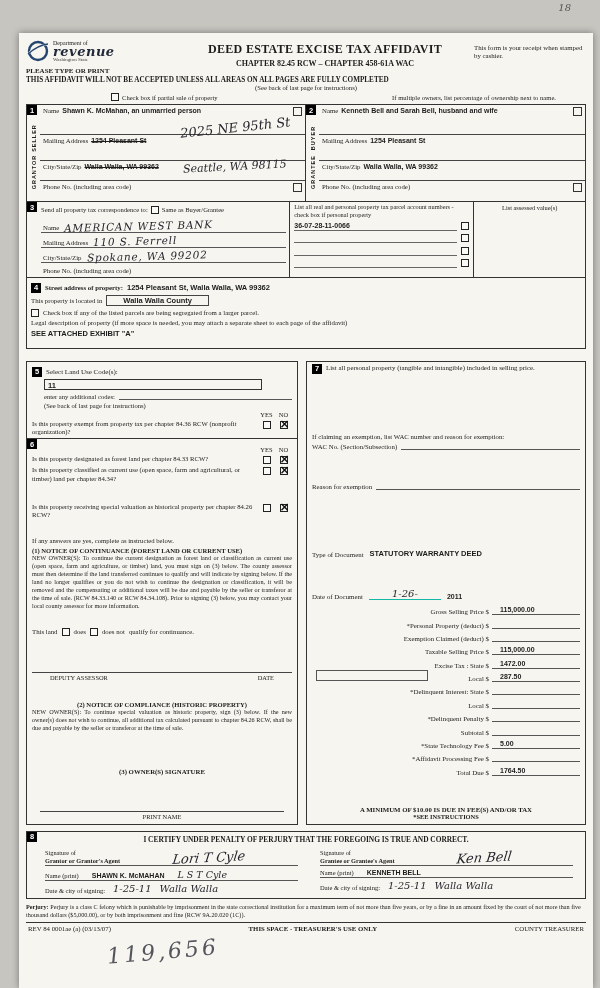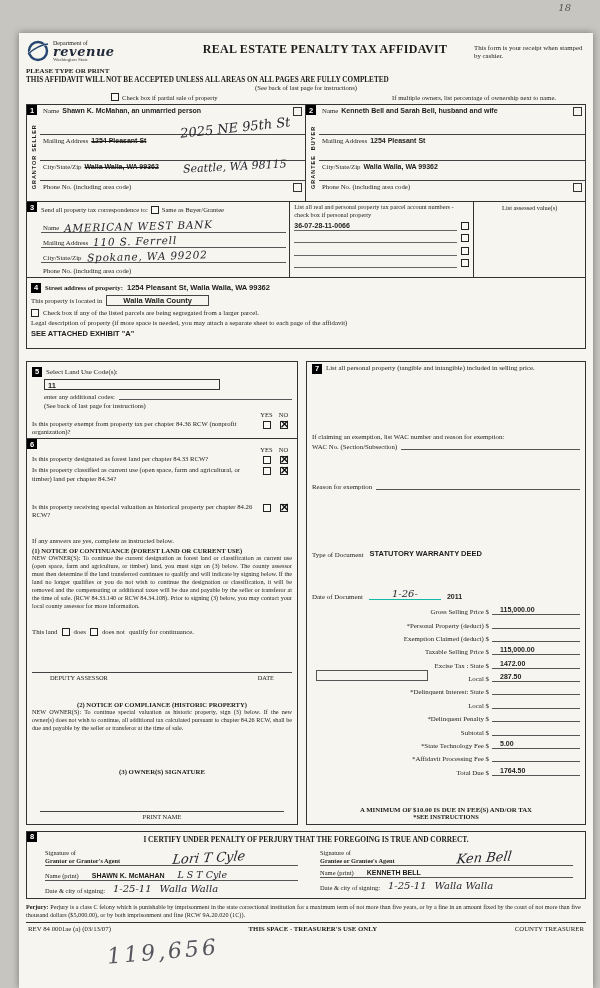--- a/index.html
+++ b/index.html
@@ -76,21 +76,21 @@
   .s4 > div { margin-top:2.5px; display:flex; align-items:center; gap:4px; font-size:6.8px; }
   .located { display:inline-block; border:1px solid #444; padding:0 16px; font-size:7.5px; }
 
   
   .middle { display:flex; height:464px; margin-top:12px; }
   .mid-left { width:272px; display:flex; flex-direction:column; }
   .mid-right { flex:1; margin-left:8px; }
   .s5 { border:1px solid #333; padding:3px 5px 2px; }
   .s5 > div { margin-top:2px; }
   .s5r1 { display:flex; gap:4px; align-items:center; font-size:7px; }
-  .codebox { margin-left:12px; width:176px; height:11px; border:1px solid #333; padding:0 3px; font-size:7.5px; line-height:11px; }
+  .codebox { margin-left:12px; width:218px; height:11px; border:1px solid #333; padding:0 3px; font-size:7.5px; line-height:11px; }
   .indent { margin-left:12px; font-size:6.6px; display:flex; gap:4px; align-items:flex-end; }
   .yn { display:flex; justify-content:flex-end; font-size:6.5px; margin-top:5px; }
   .yn span { width:17px; text-align:center; }
   .qrow { display:flex; align-items:flex-start; margin-top:2px; font-size:6.7px; line-height:1.25; }
   .qrow .qt { flex:1; padding-right:4px; }
   .qcbc { width:17px; display:flex; justify-content:center; padding-top:1px; }
 
   .s6 { border:1px solid #333; border-top:none; flex:1; padding:2px 5px 4px; display:flex; flex-direction:column; position:relative; }
   .para { font-size:6.2px; line-height:1.28; text-align:justify; }
   .ntitle { font-weight:bold; font-size:6.6px; margin-top:3px; }
@@ -151,21 +151,22 @@
         </svg>
         <div class="logo-text">
           <div class="logo-dept">Department of</div>
           <div class="logo-name">revenue</div>
           <div class="logo-sub">Washington State</div>
         </div>
       </div>
       <div class="type-print">PLEASE TYPE OR PRINT</div>
     </div>
     <div class="hdr-center">
-      <div class="form-title">REAL ESTATE PENALTY TAX AFFIDAVIT</div>
+      <div class="form-title">DEED ESTATE EXCISE TAX AFFIDAVIT</div>
+      <div class="form-chapter">CHAPTER 82.45 RCW – CHAPTER 458-61A WAC</div>
     </div>
     <div class="hdr-right">This form is your receipt when stamped by cashier.</div>
   </div>
   <div class="warning">THIS AFFIDAVIT WILL NOT BE ACCEPTED UNLESS ALL AREAS ON ALL PAGES ARE FULLY COMPLETED</div>
   <div class="see-back-c">(See back of last page for instructions)</div>
   <div class="cbrow">
     <span class="lft">
       <span class="cb"></span>
       <span>Check box if partial sale of property</span>
     </span>

